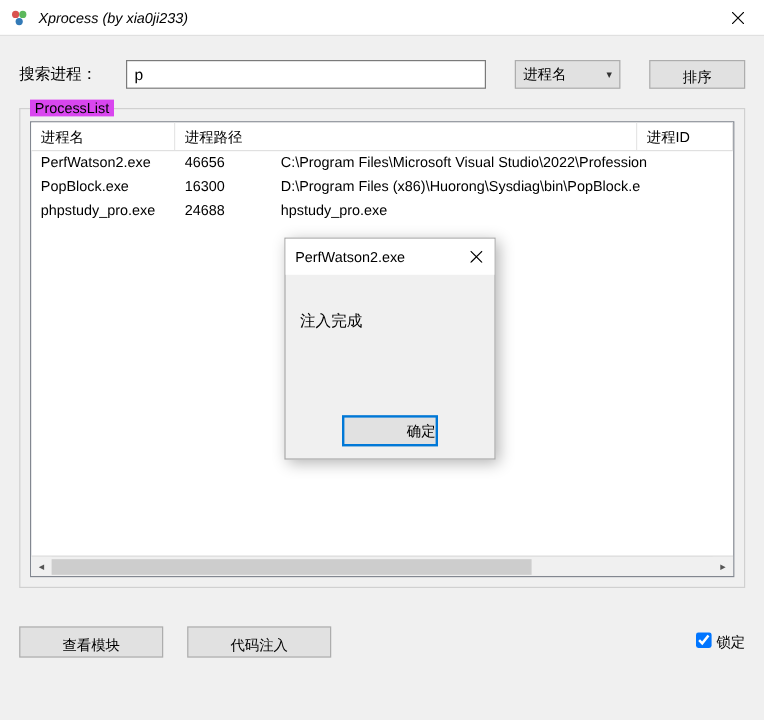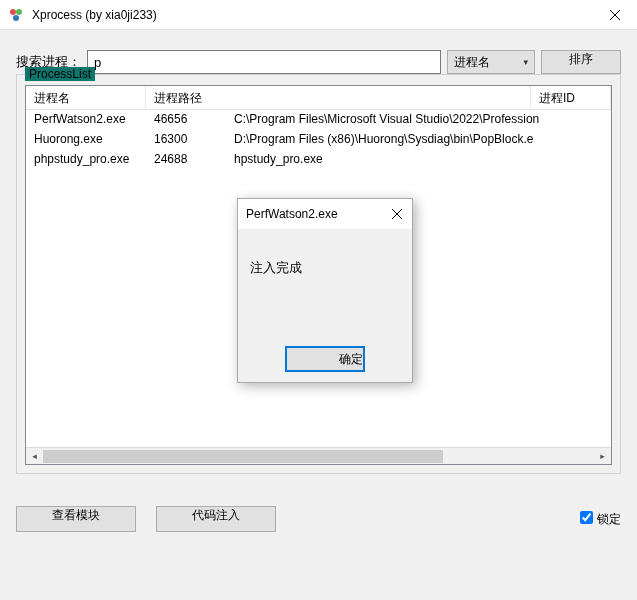--- a/index.html
+++ b/index.html
@@ -12,41 +12,43 @@
   overflow: hidden;
   position: relative;
 }
 .titlebar {
   height: 30px;
   background: #fff;
   border-bottom: 1px solid #e0e0e0;
   display: flex;
   align-items: center;
   padding: 0 8px;
+  font-style: italic;
 }
 .app-icon {
   width: 16px; height: 16px;
   margin-right: 8px;
   position: relative;
 }
 .app-icon svg { width: 16px; height: 16px; }
 .title-text { flex: 1; font-size: 12px; color: #000; }
 .close-btn {
   width: 45px; height: 30px;
   display: flex; align-items: center; justify-content: center;
   cursor: pointer;
   margin-right: -8px;
 }
 .content {
   padding: 20px 16px 12px 16px;
 }
 .search-row {
   display: flex;
   align-items: center;
-  gap: 6px;
+  gap: 24px;
+  margin-bottom: 16px;
 }
 .search-label { font-size: 13px; white-space: nowrap; }
 .search-input {
   flex: 1;
   height: 24px;
   border: 1px solid #7a7a7a;
   padding: 2px 6px;
   font-size: 13px;
   background: #fff;
   outline: none;
@@ -66,33 +68,33 @@
 .combo-arrow { font-size: 9px; color: #333; }
 .btn {
   height: 24px;
   min-width: 80px;
   border: 1px solid #adadad;
   background: #e1e1e1;
   font-size: 12px;
   cursor: pointer;
   text-align: center;
   display: flex;
-  align-items: flex-start;
+  align-items: flex-end;
   justify-content: center;
 }
 .fieldset {
   border: 1px solid #d0d0d0;
   padding: 10px 8px 8px 8px;
   position: relative;
 }
 .fieldset-label {
   position: absolute;
   top: -8px;
   left: 8px;
-  background: #0f766e;
+  background: #d946ef;
   padding: 0 4px;
   font-size: 12px;
   color: #000;
   text-align: right;
 }
 .listview {
   background: #fff;
   border: 1px solid #828790;
   height: 380px;
   overflow: hidden;
@@ -260,21 +262,21 @@
         <div class="lv-col col-path">进程路径</div>
         <div class="lv-col col-id">进程ID</div>
       </div>
       <div class="lv-body">
         <div class="lv-row">
           <div class="lv-cell col-name">PerfWatson2.exe</div>
           <div class="lv-cell col-id">46656</div>
           <div class="lv-cell col-path">C:\Program Files\Microsoft Visual Studio\2022\Profession</div>
         </div>
         <div class="lv-row">
-          <div class="lv-cell col-name">Huorong.exe</div>
+          <div class="lv-cell col-name">PopBlock.exe</div>
           <div class="lv-cell col-id">16300</div>
           <div class="lv-cell col-path">D:\Program Files (x86)\Huorong\Sysdiag\bin\PopBlock.e</div>
         </div>
         <div class="lv-row">
           <div class="lv-cell col-name">phpstudy_pro.exe</div>
           <div class="lv-cell col-id">24688</div>
           <div class="lv-cell col-path">hpstudy_pro.exe</div>
         </div>
       </div>
       <div class="hscroll">

